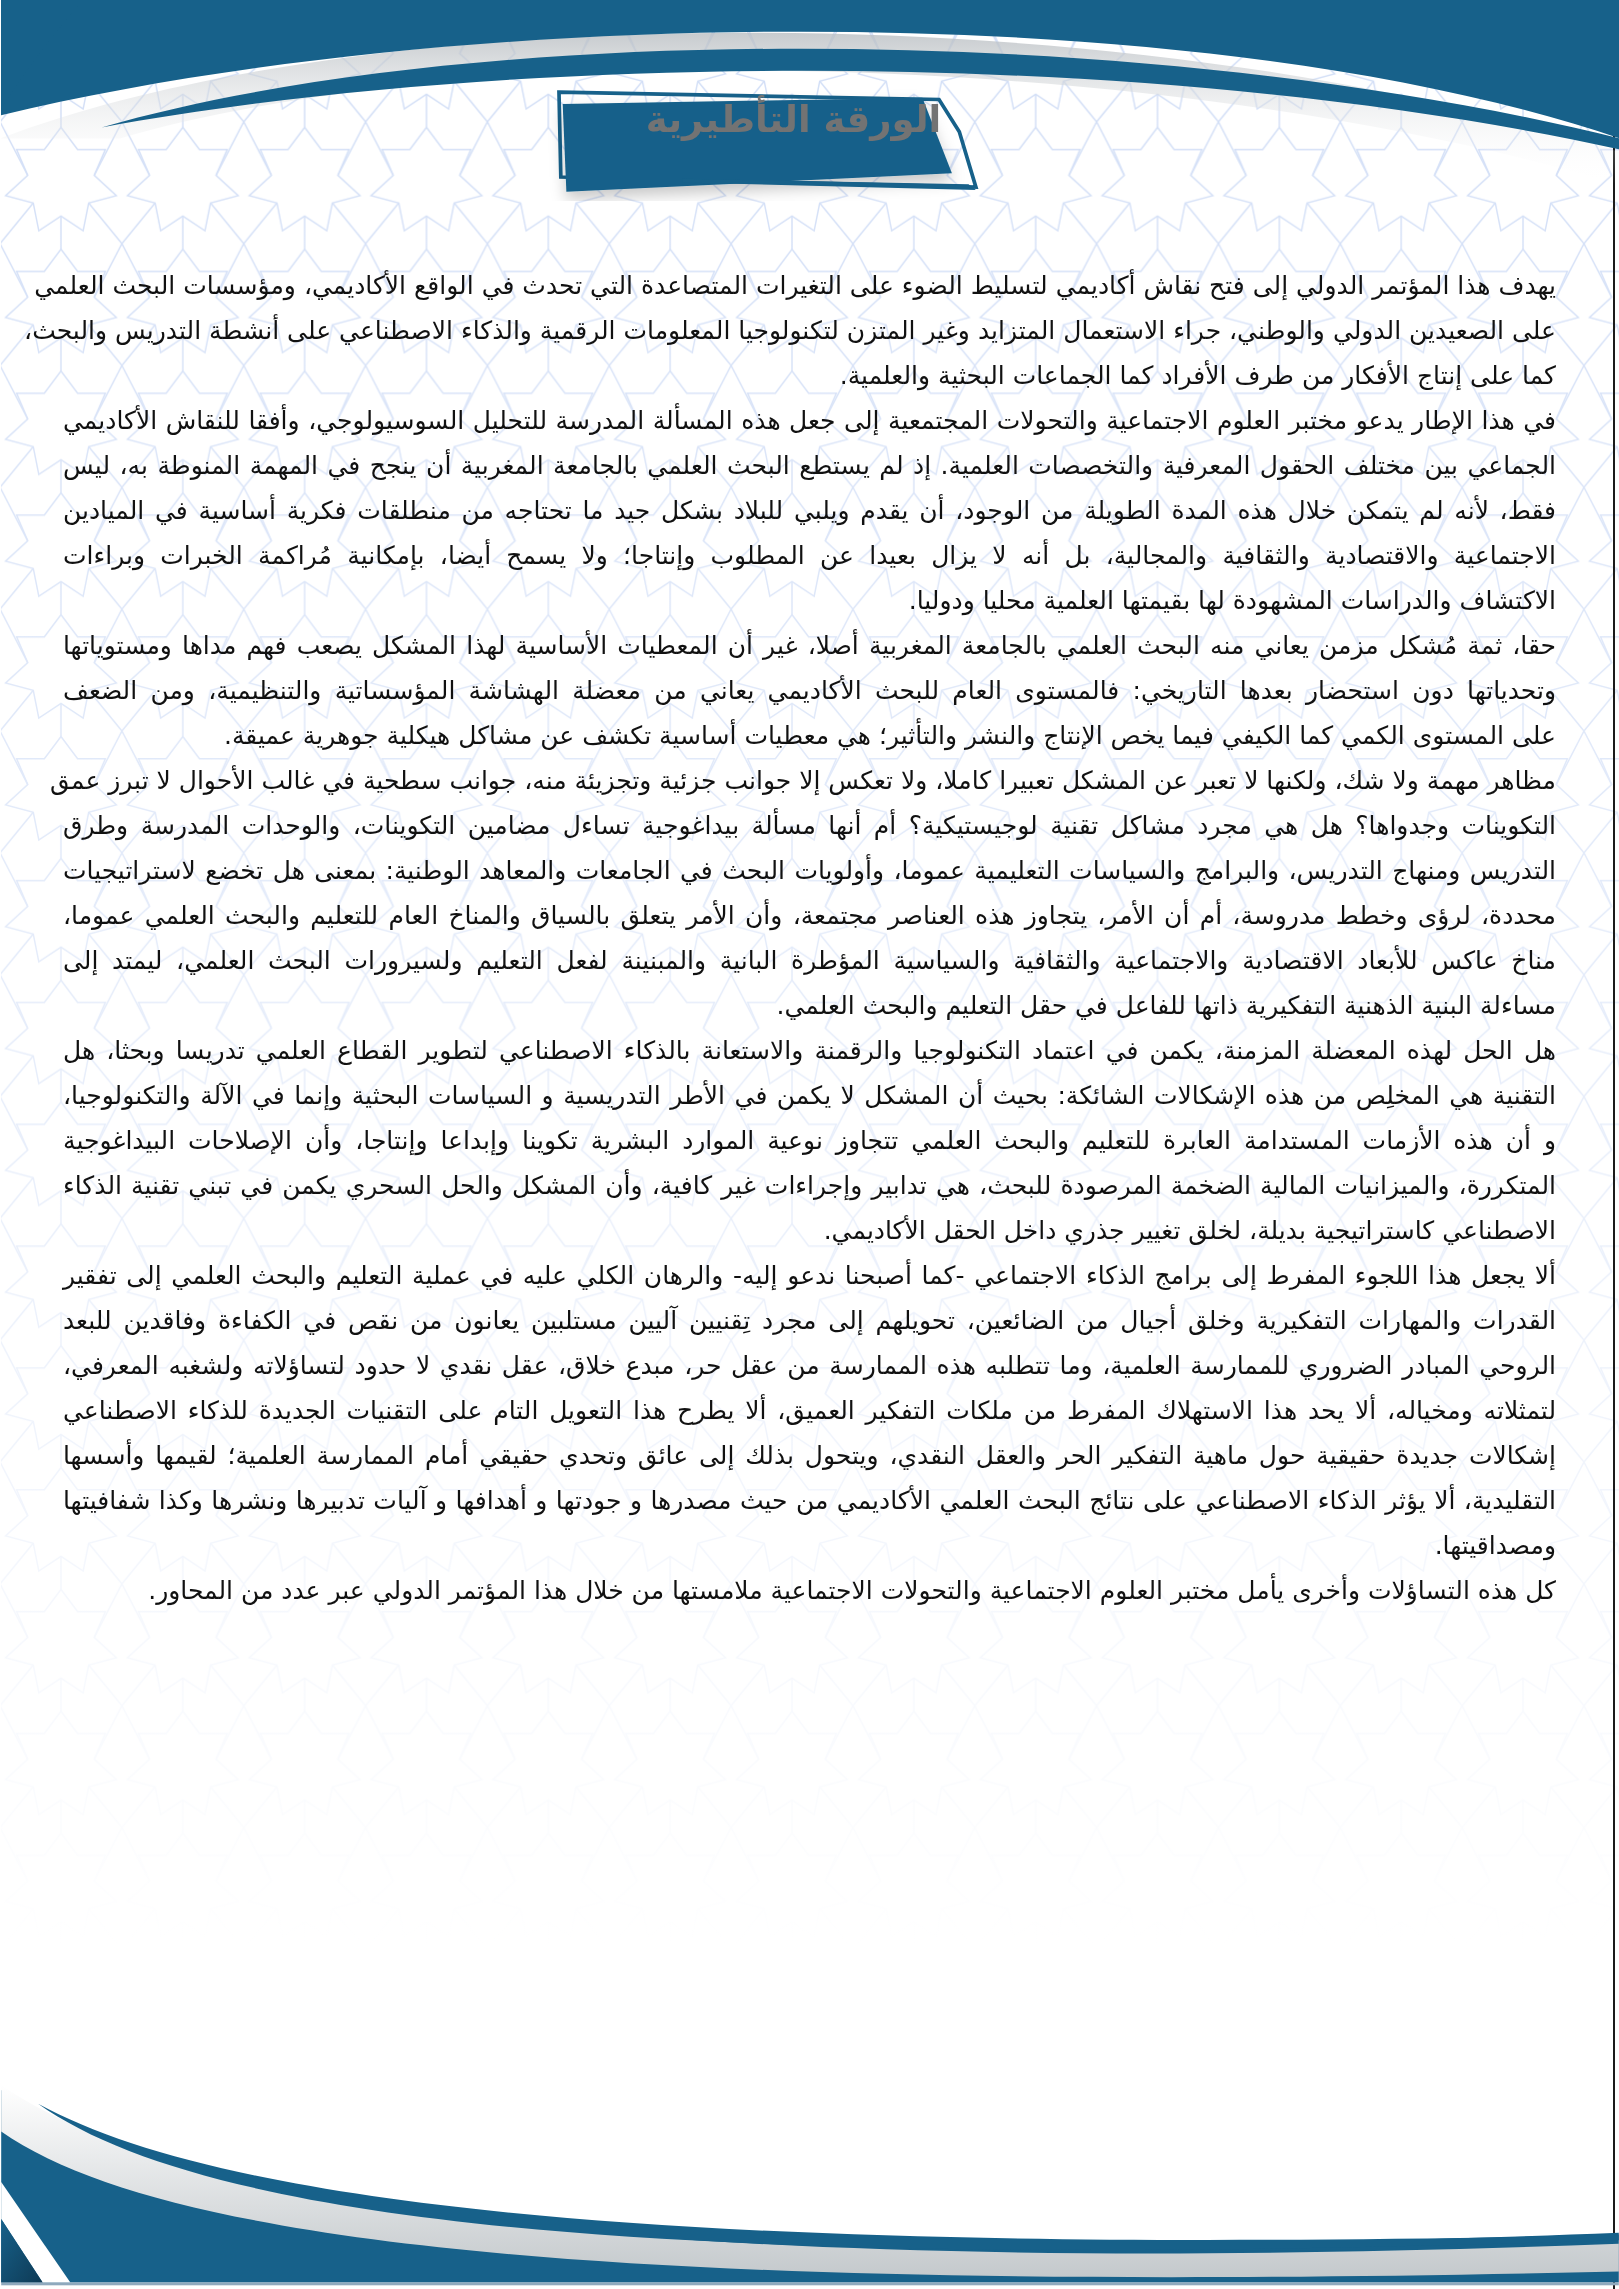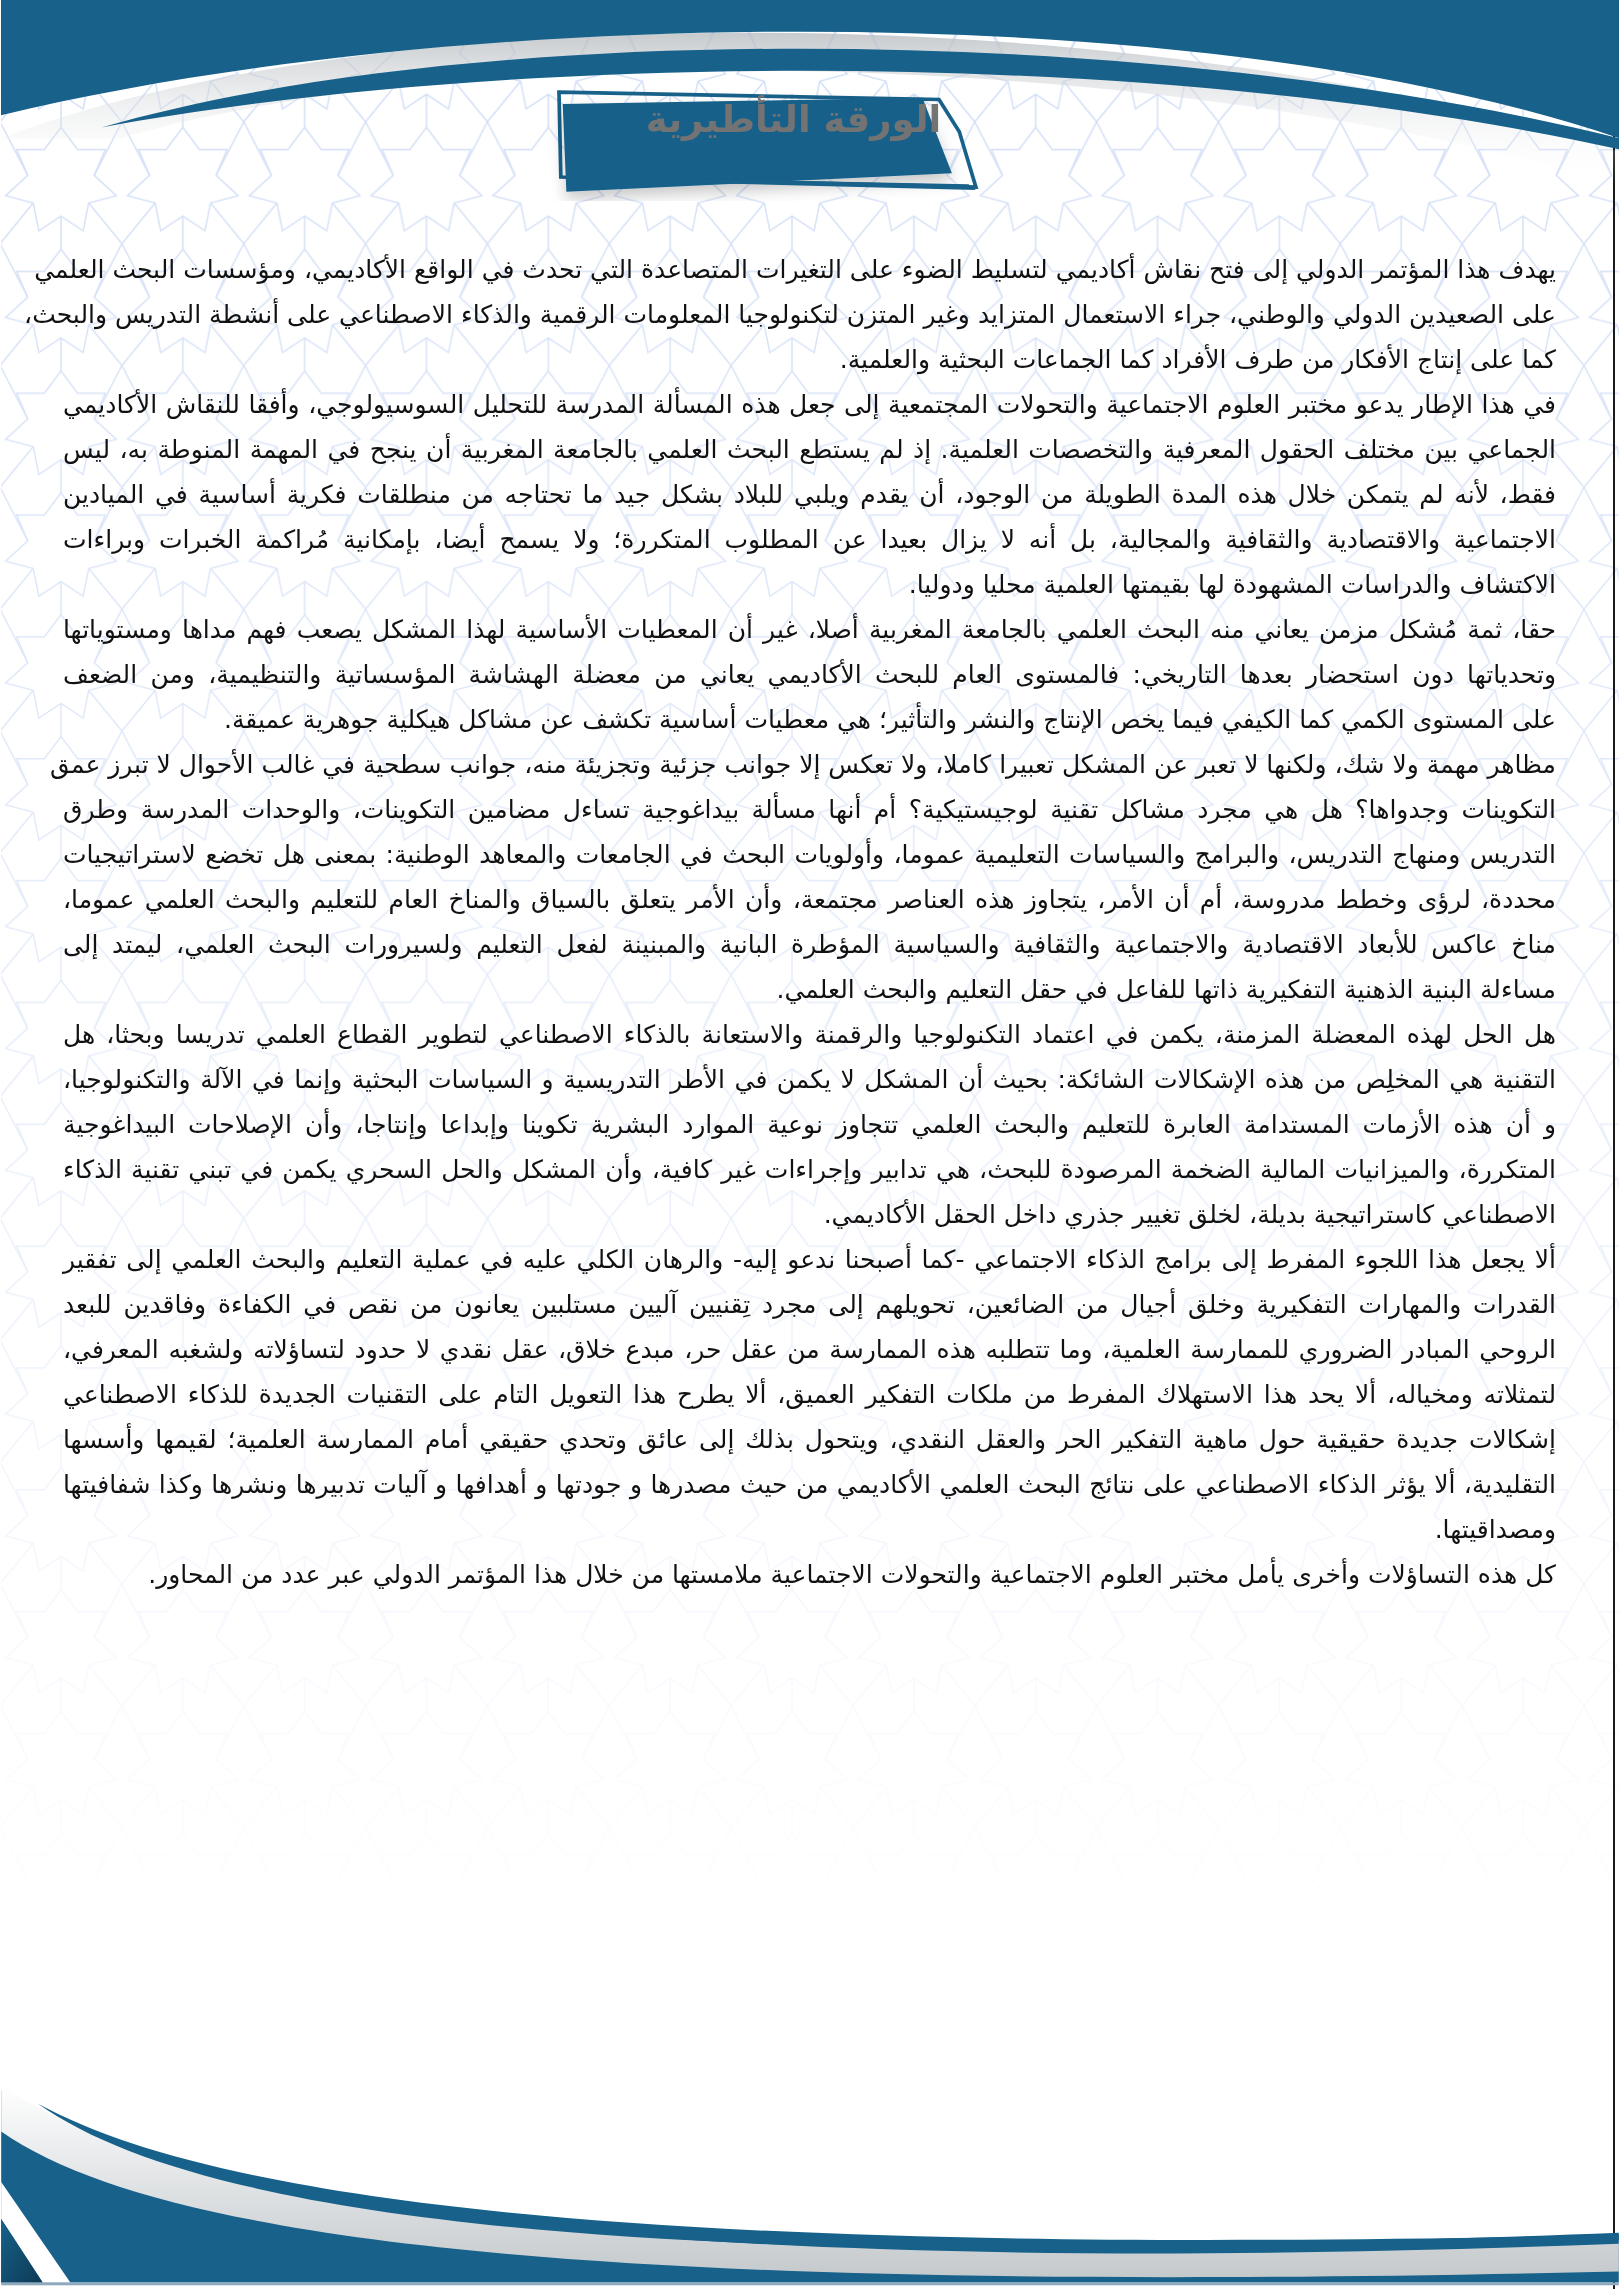--- a/index.html
+++ b/index.html
@@ -61,21 +61,21 @@
       font-family: "DejaVu Sans", sans-serif;
       font-weight: bold;
       font-size: 37px;
       letter-spacing: 0px;
       direction: rtl;
     }
 
     .content {
       position: absolute;
       left: 63px;
-      top: 247px;
+      top: 263px;
       width: 1493px;
       z-index: 4;
       direction: rtl;
       text-align: justify;
     }
     .para {
       margin: 0;
       padding: 0;
     }
     .line {
@@ -159,21 +159,21 @@
 <div class="content">
   <div class="para">
     <span class="line">يهدف هذا المؤتمر الدولي إلى فتح نقاش أكاديمي لتسليط الضوء على التغيرات المتصاعدة التي تحدث في الواقع الأكاديمي، ومؤسسات البحث العلمي</span>
     <span class="line">على الصعيدين الدولي والوطني، جراء الاستعمال المتزايد وغير المتزن لتكنولوجيا المعلومات الرقمية والذكاء الاصطناعي على أنشطة التدريس والبحث،</span>
     <span class="line last">كما على إنتاج الأفكار من طرف الأفراد كما الجماعات البحثية والعلمية.</span>
   </div>
   <div class="para">
     <span class="line">في هذا الإطار يدعو مختبر العلوم الاجتماعية والتحولات المجتمعية إلى جعل هذه المسألة المدرسة للتحليل السوسيولوجي، وأفقا للنقاش الأكاديمي</span>
     <span class="line">الجماعي بين مختلف الحقول المعرفية والتخصصات العلمية.  إذ لم يستطع البحث العلمي بالجامعة المغربية أن ينجح في المهمة المنوطة به، ليس</span>
     <span class="line">فقط، لأنه لم يتمكن خلال هذه المدة الطويلة من الوجود، أن يقدم ويلبي للبلاد بشكل جيد ما تحتاجه من منطلقات فكرية أساسية في الميادين</span>
-    <span class="line">الاجتماعية والاقتصادية والثقافية والمجالية، بل أنه لا يزال بعيدا عن المطلوب المتكررة؛ ولا يسمح أيضا، بإمكانية مُراكمة الخبرات وبراءات</span>
+    <span class="line">الاجتماعية والاقتصادية والثقافية والمجالية، بل أنه لا يزال بعيدا عن المطلوب وإنتاجا؛ ولا يسمح أيضا، بإمكانية مُراكمة الخبرات وبراءات</span>
     <span class="line last">الاكتشاف والدراسات المشهودة لها بقيمتها العلمية محليا ودوليا.</span>
   </div>
   <div class="para">
     <span class="line">حقا، ثمة مُشكل مزمن يعاني منه البحث العلمي بالجامعة المغربية أصلا، غير أن المعطيات الأساسية لهذا المشكل يصعب فهم مداها ومستوياتها</span>
     <span class="line">وتحدياتها دون استحضار بعدها التاريخي: فالمستوى العام للبحث الأكاديمي يعاني من معضلة الهشاشة المؤسساتية والتنظيمية، ومن الضعف</span>
     <span class="line last">على المستوى الكمي كما الكيفي فيما يخص الإنتاج والنشر والتأثير؛ هي معطيات أساسية تكشف عن مشاكل هيكلية جوهرية عميقة.</span>
   </div>
   <div class="para">
     <span class="line">مظاهر مهمة ولا شك، ولكنها لا تعبر عن المشكل تعبيرا كاملا، ولا تعكس إلا جوانب جزئية وتجزيئة منه، جوانب سطحية في غالب الأحوال لا تبرز عمق</span>
     <span class="line">التكوينات وجدواها؟ هل هي مجرد مشاكل تقنية لوجيستيكية؟ أم أنها مسألة بيداغوجية تساءل مضامين التكوينات، والوحدات المدرسة وطرق</span>

